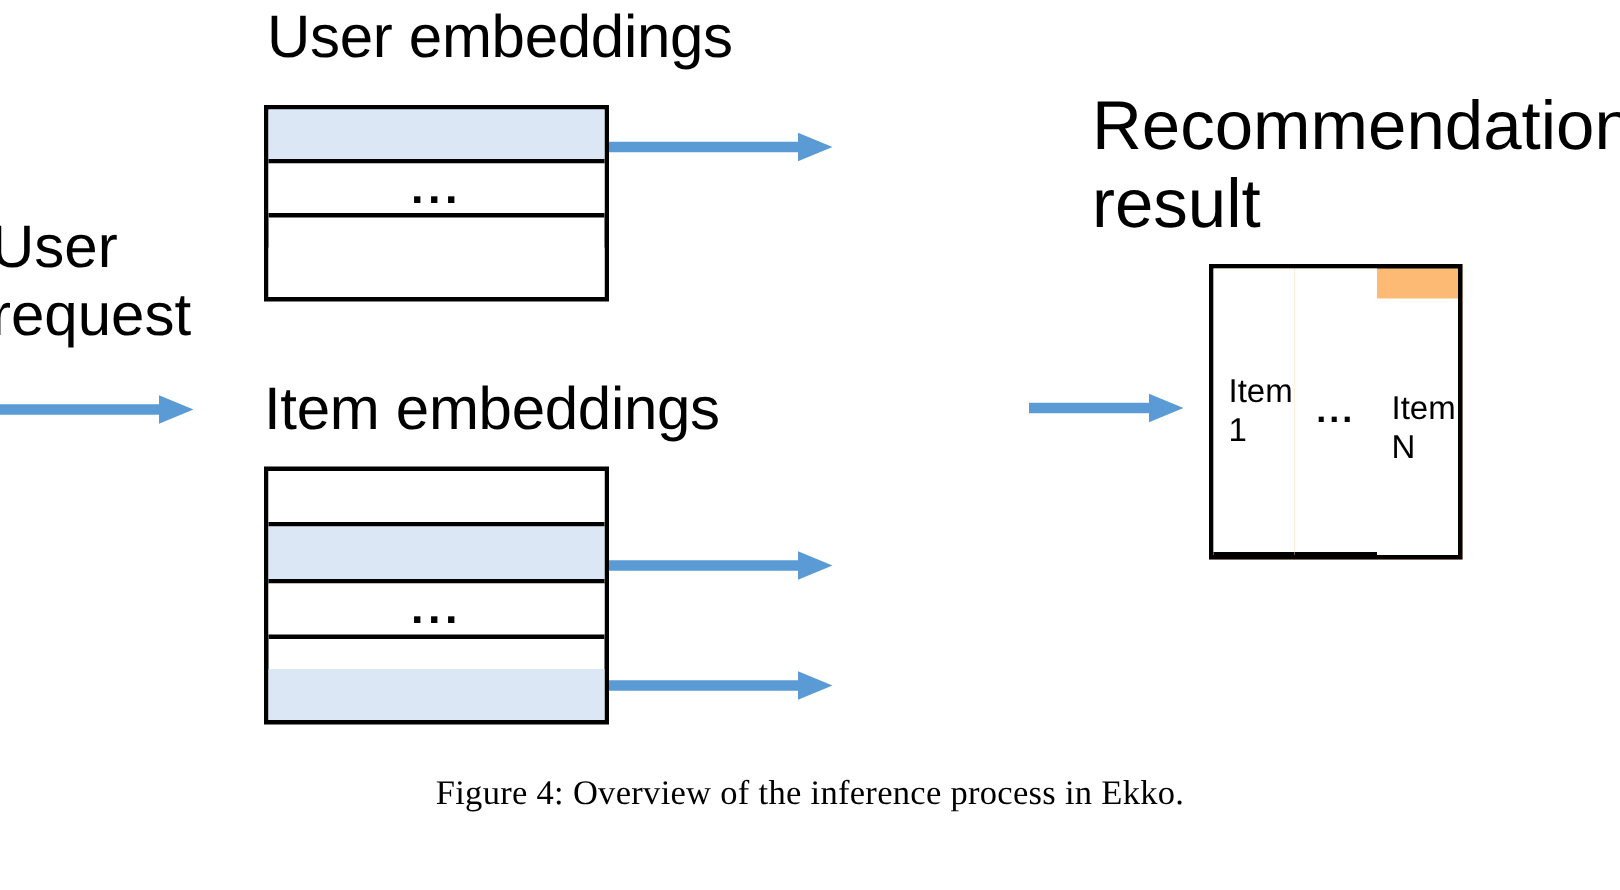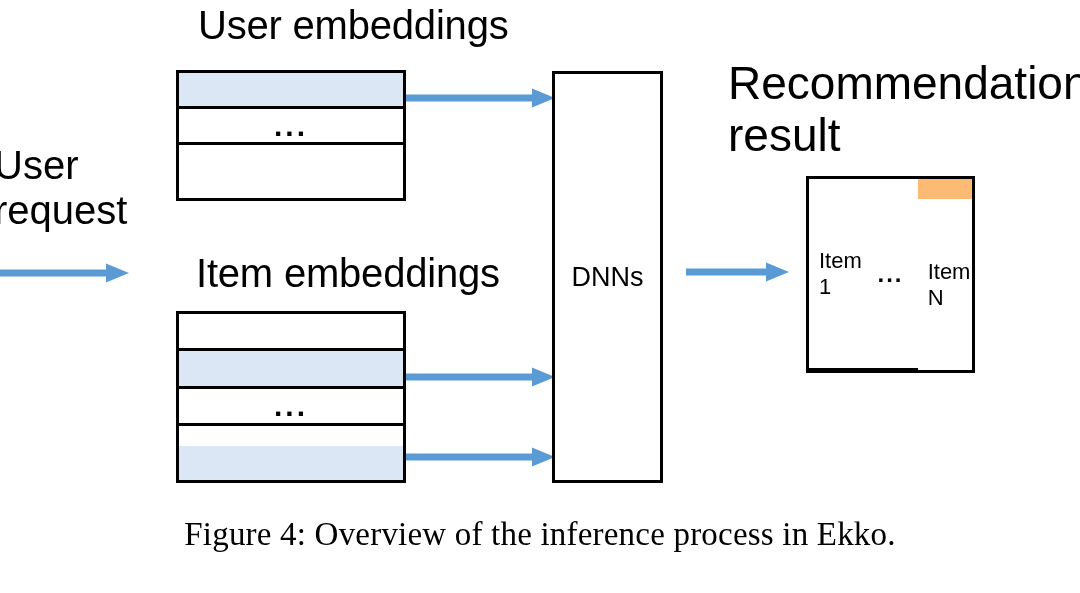--- a/index.html
+++ b/index.html
@@ -23,21 +23,21 @@
 
   
   .label {
     position: absolute;
     font-family: "Liberation Sans", sans-serif;
     color: #000000;
     font-weight: 400;
     white-space: nowrap;
     line-height: 1.06;
   }
-  .label-lg { font-size: 40px; letter-spacing: -0.2px; margin-left: 20px; }
+  .label-lg { font-size: 40px; letter-spacing: -0.2px; }
 
   #user-request-label {
     left: -6px;
     top: 143px;
     font-size: 40px;
     line-height: 1.12;
     white-space: normal;
     width: 190px;
   }
 
@@ -155,21 +155,21 @@
   .arrow svg { display: block; }
 
   
   #caption {
     position: absolute;
     left: 0;
     top: 516px;
     width: 1080px;
     text-align: center;
     font-family: "Liberation Serif", serif;
-    font-size: 33px;
+    font-size: 23px;
     color: #000000;
     letter-spacing: 0.2px;
   }
 </style>
 </head>
 <body>
 
 <div id="figure">
 
   <div class="label" id="user-request-label">User request</div>
@@ -212,23 +212,20 @@
       <path d="M0 6.5 H126 V0.5 L149 10 L126 19.5 V13.5 H0 Z" fill="#5b9bd5"></path>
     </svg>
   </div>
 
   <div class="arrow" id="item-embedding-to-dnns-arrow-2" style="left:406px; top:447px; width:150px;">
     <svg width="150" height="20" viewBox="0 0 150 20">
       <path d="M0 6.5 H126 V0.5 L149 10 L126 19.5 V13.5 H0 Z" fill="#5b9bd5"></path>
     </svg>
   </div>
 
-  <div id="dnns-box">
-    <span id="dnns-label">DNNs</span>
-  </div>
 
   <div class="arrow" id="dnns-to-result-arrow" style="left:686px; top:262px; width:104px;">
     <svg width="104" height="20" viewBox="0 0 104 20">
       <path d="M0 6.5 H80 V0.5 L103 10 L80 19.5 V13.5 H0 Z" fill="#5b9bd5"></path>
     </svg>
   </div>
 
   <div class="label" id="recommendation-label">Recommendation result</div>
 
   <div id="result-table">

